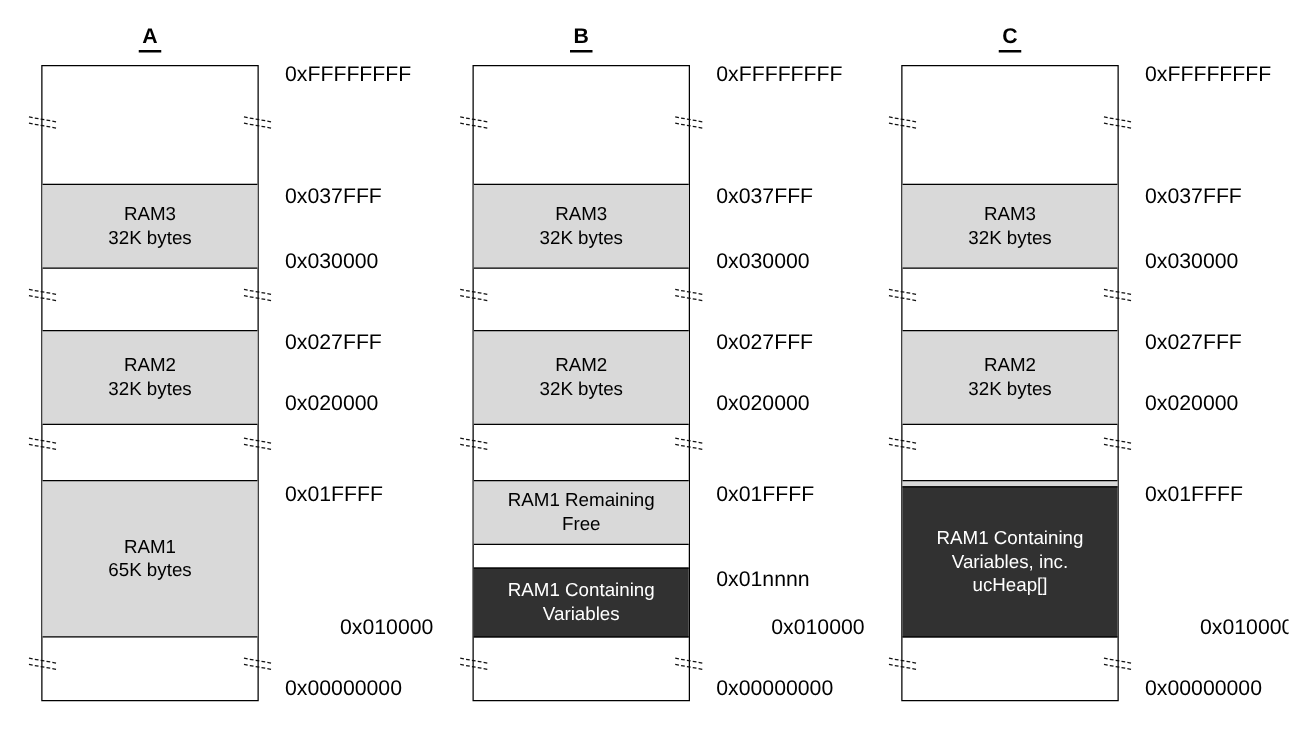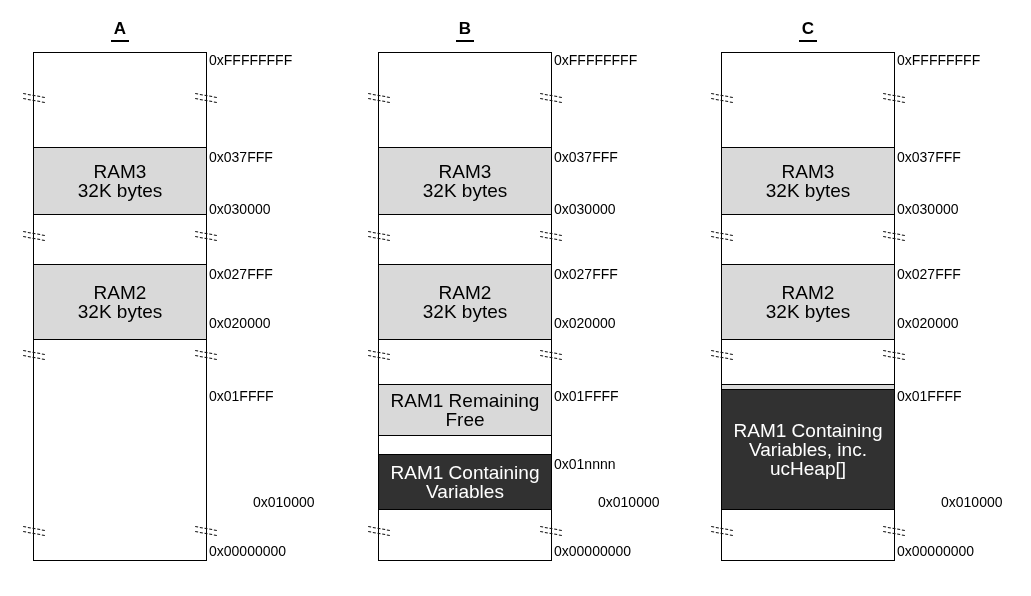--- a/index.html
+++ b/index.html
@@ -45,38 +45,38 @@
     background: #fff;
   }
   .seg {
     position: absolute;
     left: 0;
     width: 100%;
     display: flex;
     align-items: center;
     justify-content: center;
     text-align: center;
-    font-size: 19px;
+    font-size: 15px;
     line-height: 19px;
     white-space: pre-line;
     border-top: 1.3px solid var(--border, #000);
     border-bottom: 1.3px solid var(--border, #000);
   }
   .seg.light { background: var(--light-segment-fill, #d9d9d9); }
   .seg.dark {
     background: var(--dark-segment-fill, #313131);
     color: var(--dark-segment-text, #fff);
     border-top: 1px solid var(--border, #000);
   }
   .seg.sliver { border-bottom: none; }
   .addr {
     position: absolute;
-    left: 176px;
+    left: 195px;
     width: 110px;
-    font-size: 14px;
+    font-size: 17px;
     line-height: 16px;
     white-space: nowrap;
   }
   
   .brk {
     position: absolute;
     width: 22px;
     height: 10px;
   }
   .brk.left  { left: -11px; }
@@ -120,20 +120,22 @@
 
   <div class="column" style="left:33px">
     <div class="col-header">
       <span>A</span>
     </div>
     <div class="mem-box">
       <div class="seg light pos-ram3">RAM3
 32K bytes</div>
       <div class="seg light pos-ram2">RAM2
 32K bytes</div>
+      <div class="seg light pos-ram1-full">RAM1
+65K bytes</div>
       <div class="brk left brk-1">
           <i></i>
           <i></i>
         </div>
       <div class="brk right brk-1">
           <i></i>
           <i></i>
         </div>
       <div class="brk left brk-2">
           <i></i>

